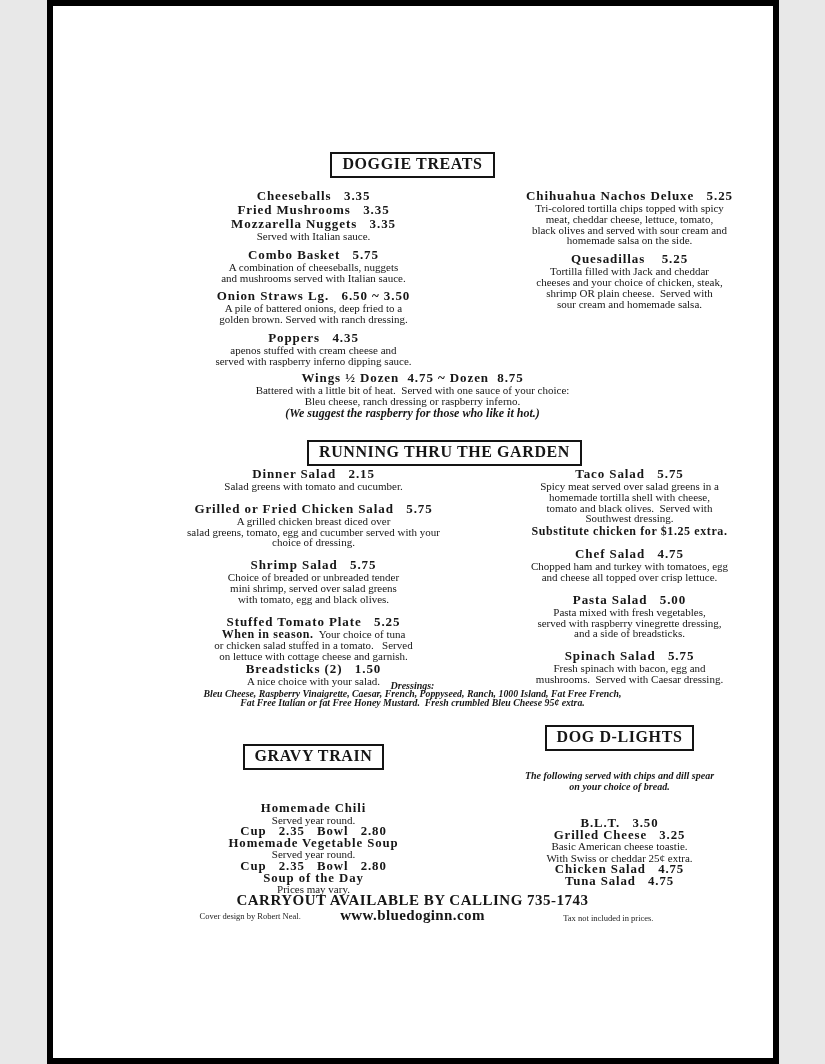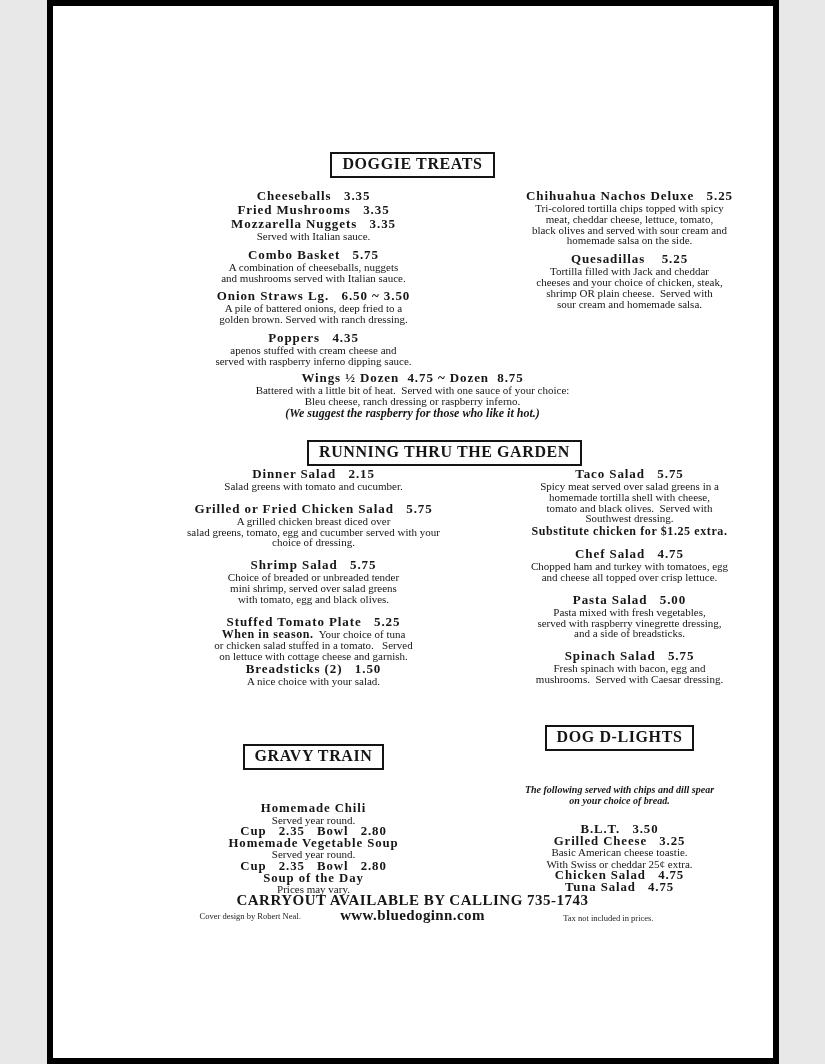--- a/index.html
+++ b/index.html
@@ -148,44 +148,51 @@
           <div class="ln desc">and a side of breadsticks.</div>
         </div>
         <div class="block">
           <div class="ln name">Spinach Salad   5.75</div>
           <div class="ln desc">Fresh spinach with bacon, egg and</div>
           <div class="ln desc">mushrooms.  Served with Caesar dressing.</div>
         </div>
       </div>
   </div>
 
+  <div class="center-row" style="top:675px;">
+      <div class="block">
+        <div class="ln dresshead">Dressings:</div>
+        <div class="ln dress">Bleu Cheese, Raspberry Vinaigrette, Caesar, French, Poppyseed, Ranch, 1000 Island, Fat Free French,</div>
+        <div class="ln dress">Fat Free Italian or fat Free Honey Mustard.  Fresh crumbled Bleu Cheese 95¢ extra.</div>
+      </div>
+    </div>
 
   <div class="cols bottom" style="top:719px;">
     <div class="col">
       <div style="margin-bottom:33px;margin-top:19px;">
         <span class="titlebox">GRAVY TRAIN</span>
       </div>
       <div class="tight">
           <div class="block">
             <div class="ln name">Homemade Chili</div>
             <div class="ln desc">Served year round.</div>
             <div class="ln name">Cup   2.35   Bowl   2.80</div>
             <div class="ln name">Homemade Vegetable Soup</div>
             <div class="ln desc">Served year round.</div>
             <div class="ln name">Cup   2.35   Bowl   2.80</div>
             <div class="ln name">Soup of the Day</div>
             <div class="ln desc">Prices may vary.</div>
           </div>
         </div>
     </div>
     <div class="col">
-      <div style="margin-bottom:34px;">
+      <div style="margin-bottom:20px;">
         <span class="titlebox">DOG D-LIGHTS</span>
       </div>
-      <div style="margin-bottom:18px;">
+      <div style="margin-bottom:26px;">
           <div class="block">
             <div class="ln introitalic">The following served with chips and dill spear</div>
             <div class="ln introitalic">on your choice of bread.</div>
           </div>
         </div>
       <div class="tight">
           <div class="block">
             <div class="ln name">B.L.T.   3.50</div>
             <div class="ln name">Grilled Cheese   3.25</div>
             <div class="ln desc">Basic American cheese toastie.</div>

